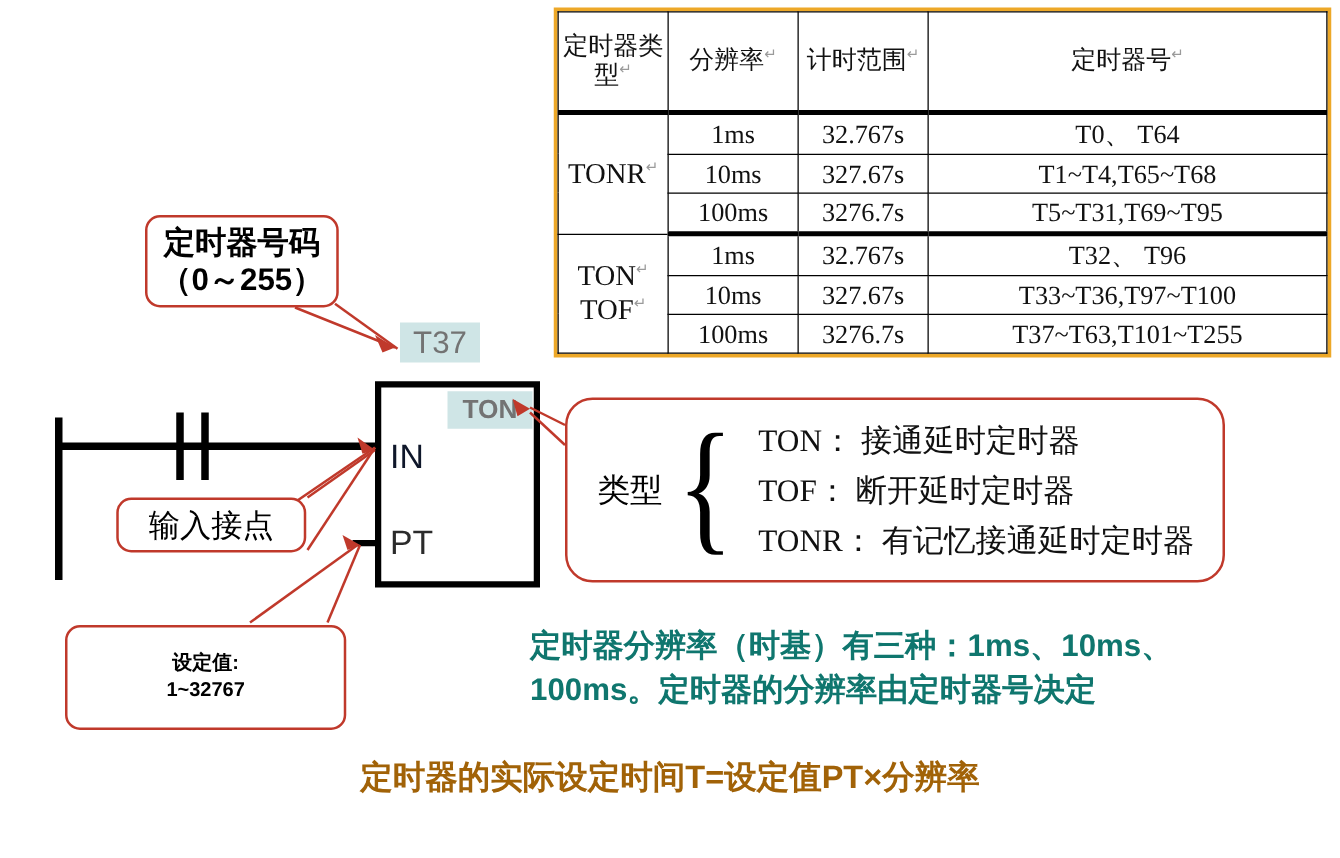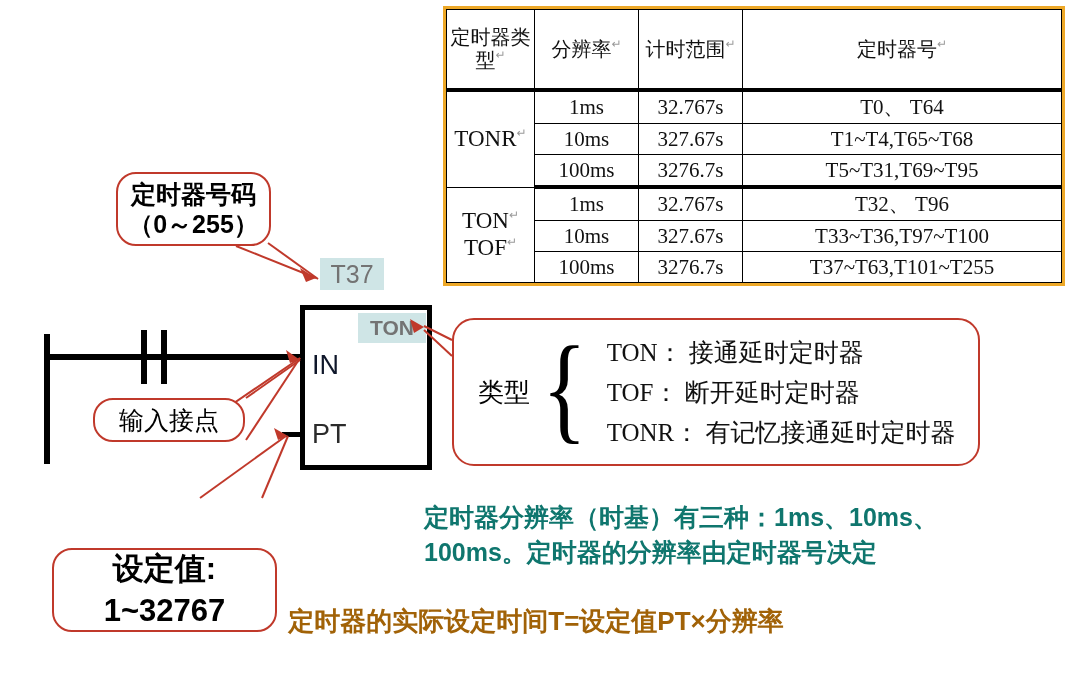--- a/index.html
+++ b/index.html
@@ -65,30 +65,30 @@
     font-weight:bold;color:#737373;
     display:flex;align-items:center;justify-content:center;
   }
   .badge-t37{left:320px;top:258px;width:64px;height:32px;font-size:25px;font-weight:400;}
   .badge-ton{left:358px;top:313px;width:68px;height:30px;font-size:21px;}
 
   
   .callout{
     position:absolute;
     border:2px solid #c0392b;
-    border-radius:20px;
+    border-radius:12px;
     background:#fff;
     box-sizing:border-box;
     display:flex;flex-direction:column;
     align-items:center;justify-content:center;
     color:#000;
   }
   .co-num{left:116px;top:172px;width:155px;height:74px;font-size:25px;font-weight:bold;line-height:1.22;}
   .co-in{left:93px;top:398px;width:152px;height:44px;font-size:25px;}
-  .co-set{left:52px;top:500px;width:225px;height:84px;font-size:31px;font-weight:bold;line-height:1.35;margin-top:48px;}
+  .co-set{left:52px;top:500px;width:225px;height:84px;font-size:16px;font-weight:bold;line-height:1.35;}
   .co-type{left:452px;top:318px;width:528px;height:148px;border-radius:22px;}
 
   .type-inner{
     display:flex;align-items:center;gap:4px;
     width:100%;padding-left:24px;box-sizing:border-box;
   }
   .type-label{font-size:26px;font-family:"Liberation Sans", sans-serif;}
   .brace{
     font-size:118px;font-family:"Liberation Serif", serif;
     line-height:0.82;color:#000;margin:0 2px 6px 2px;

